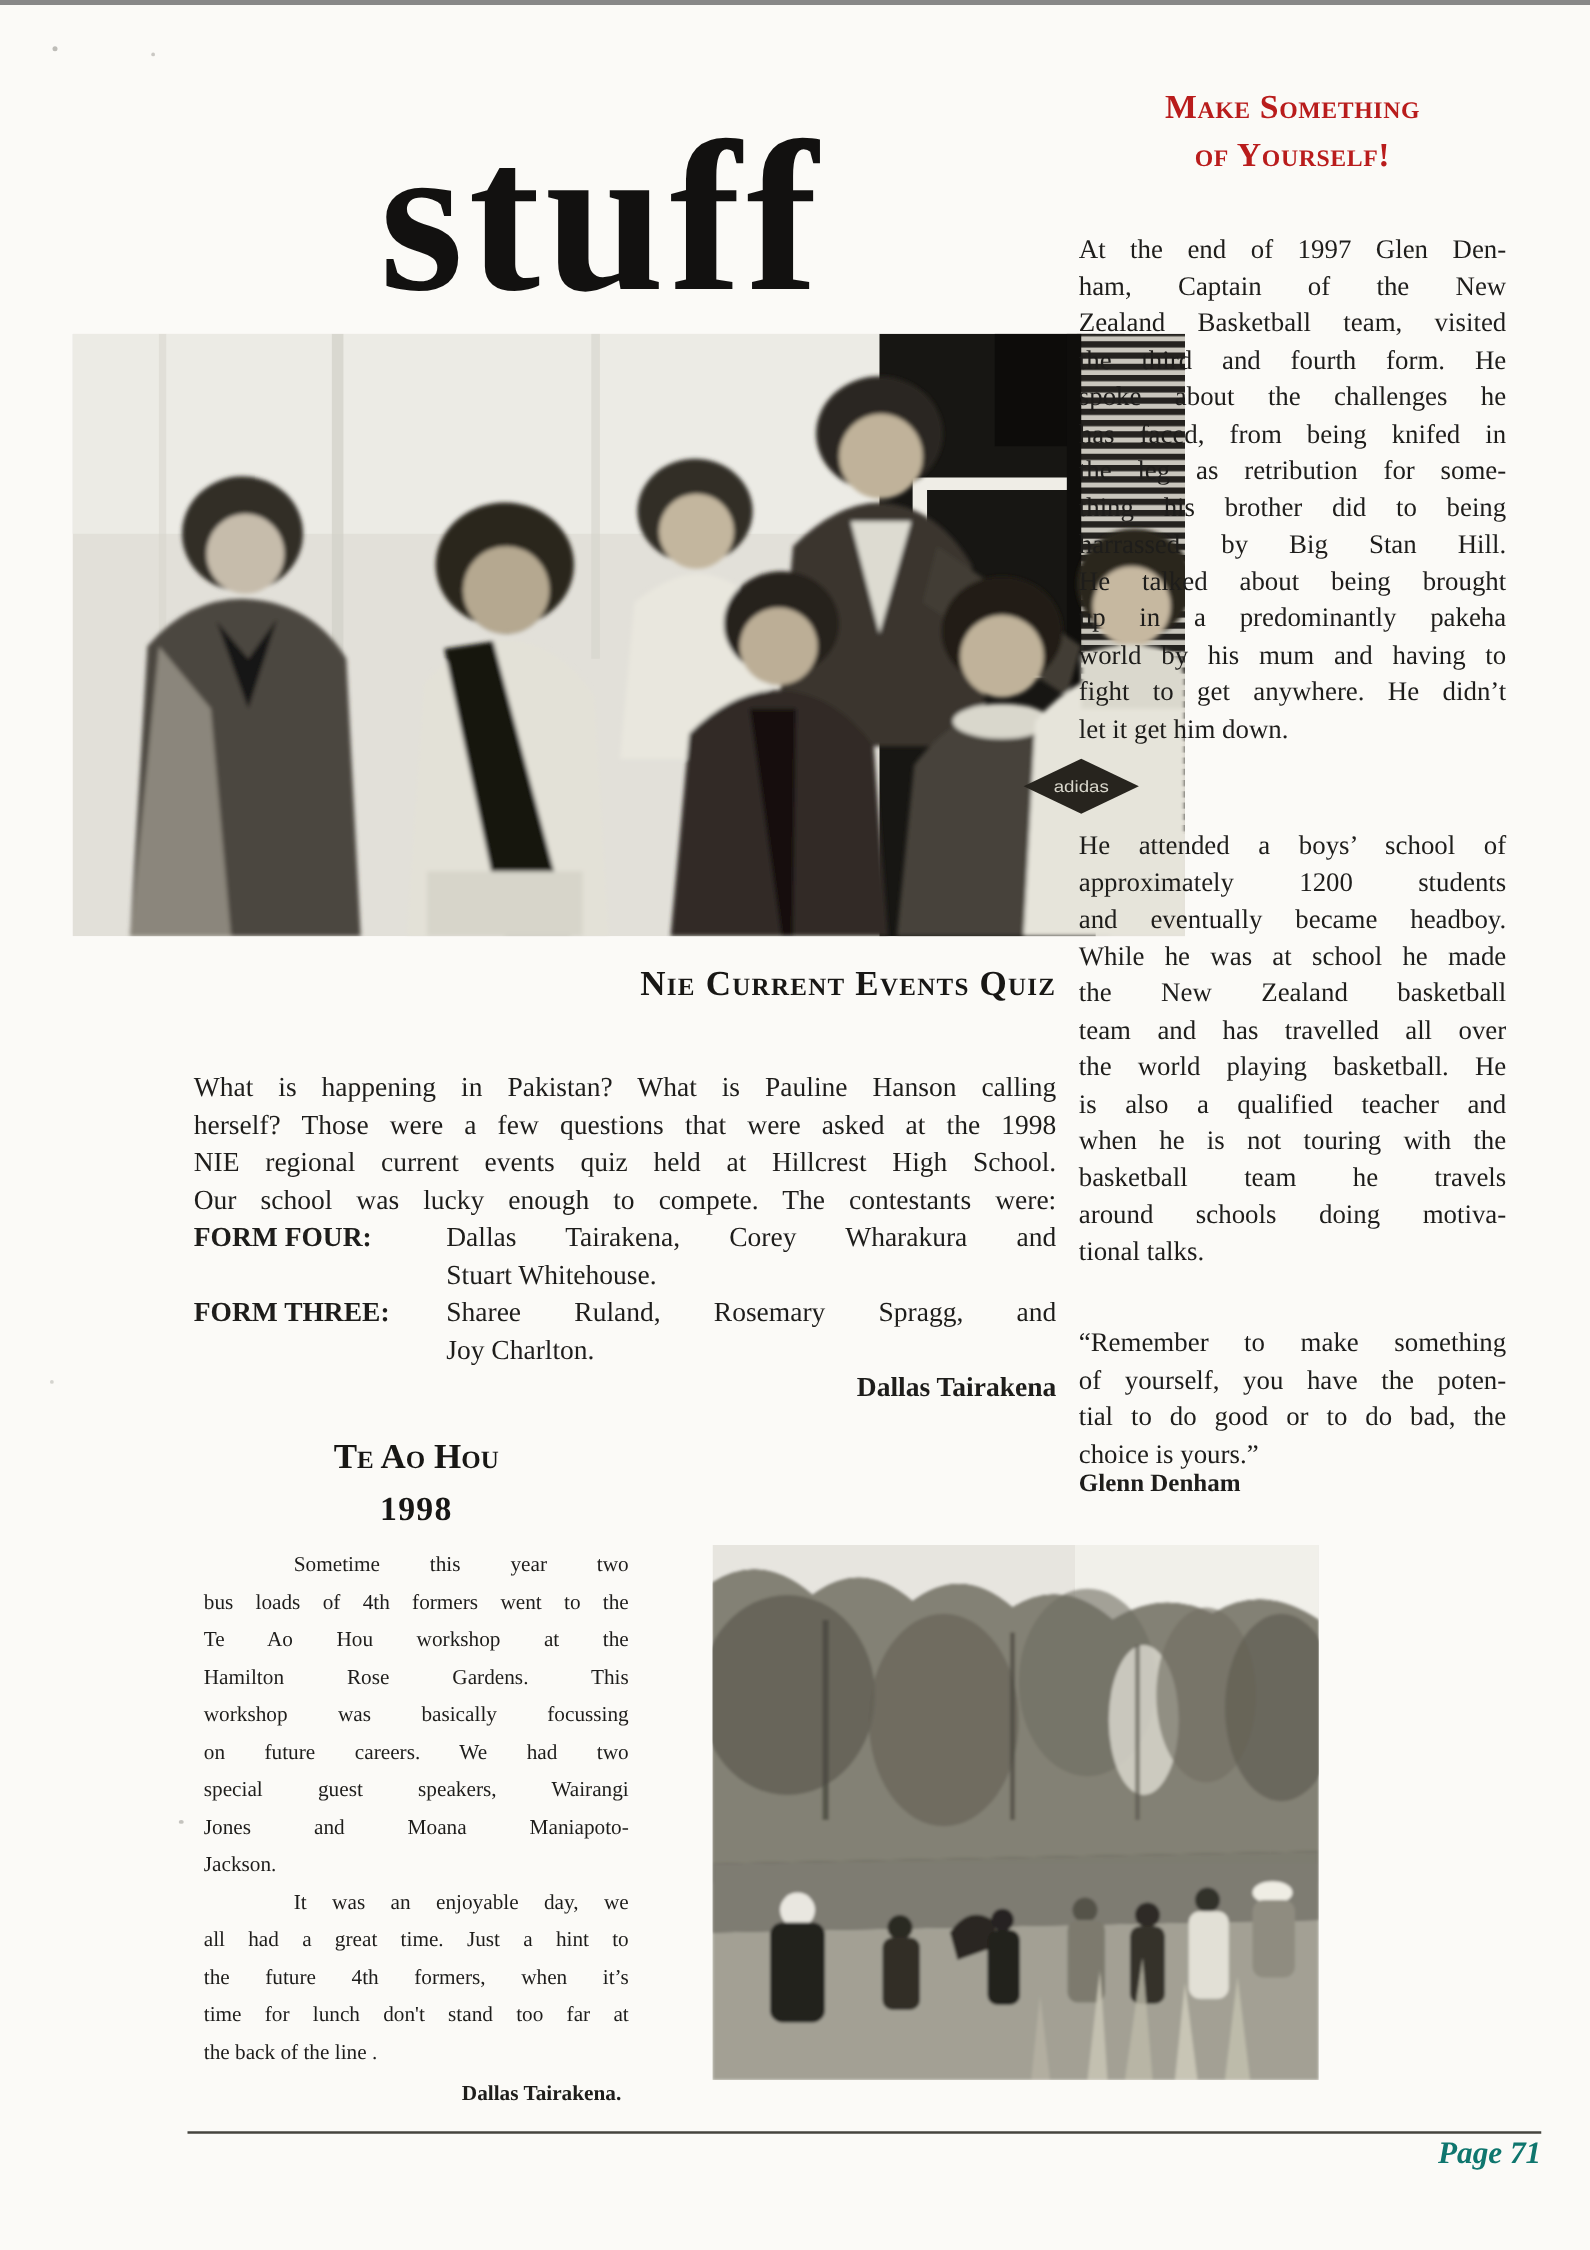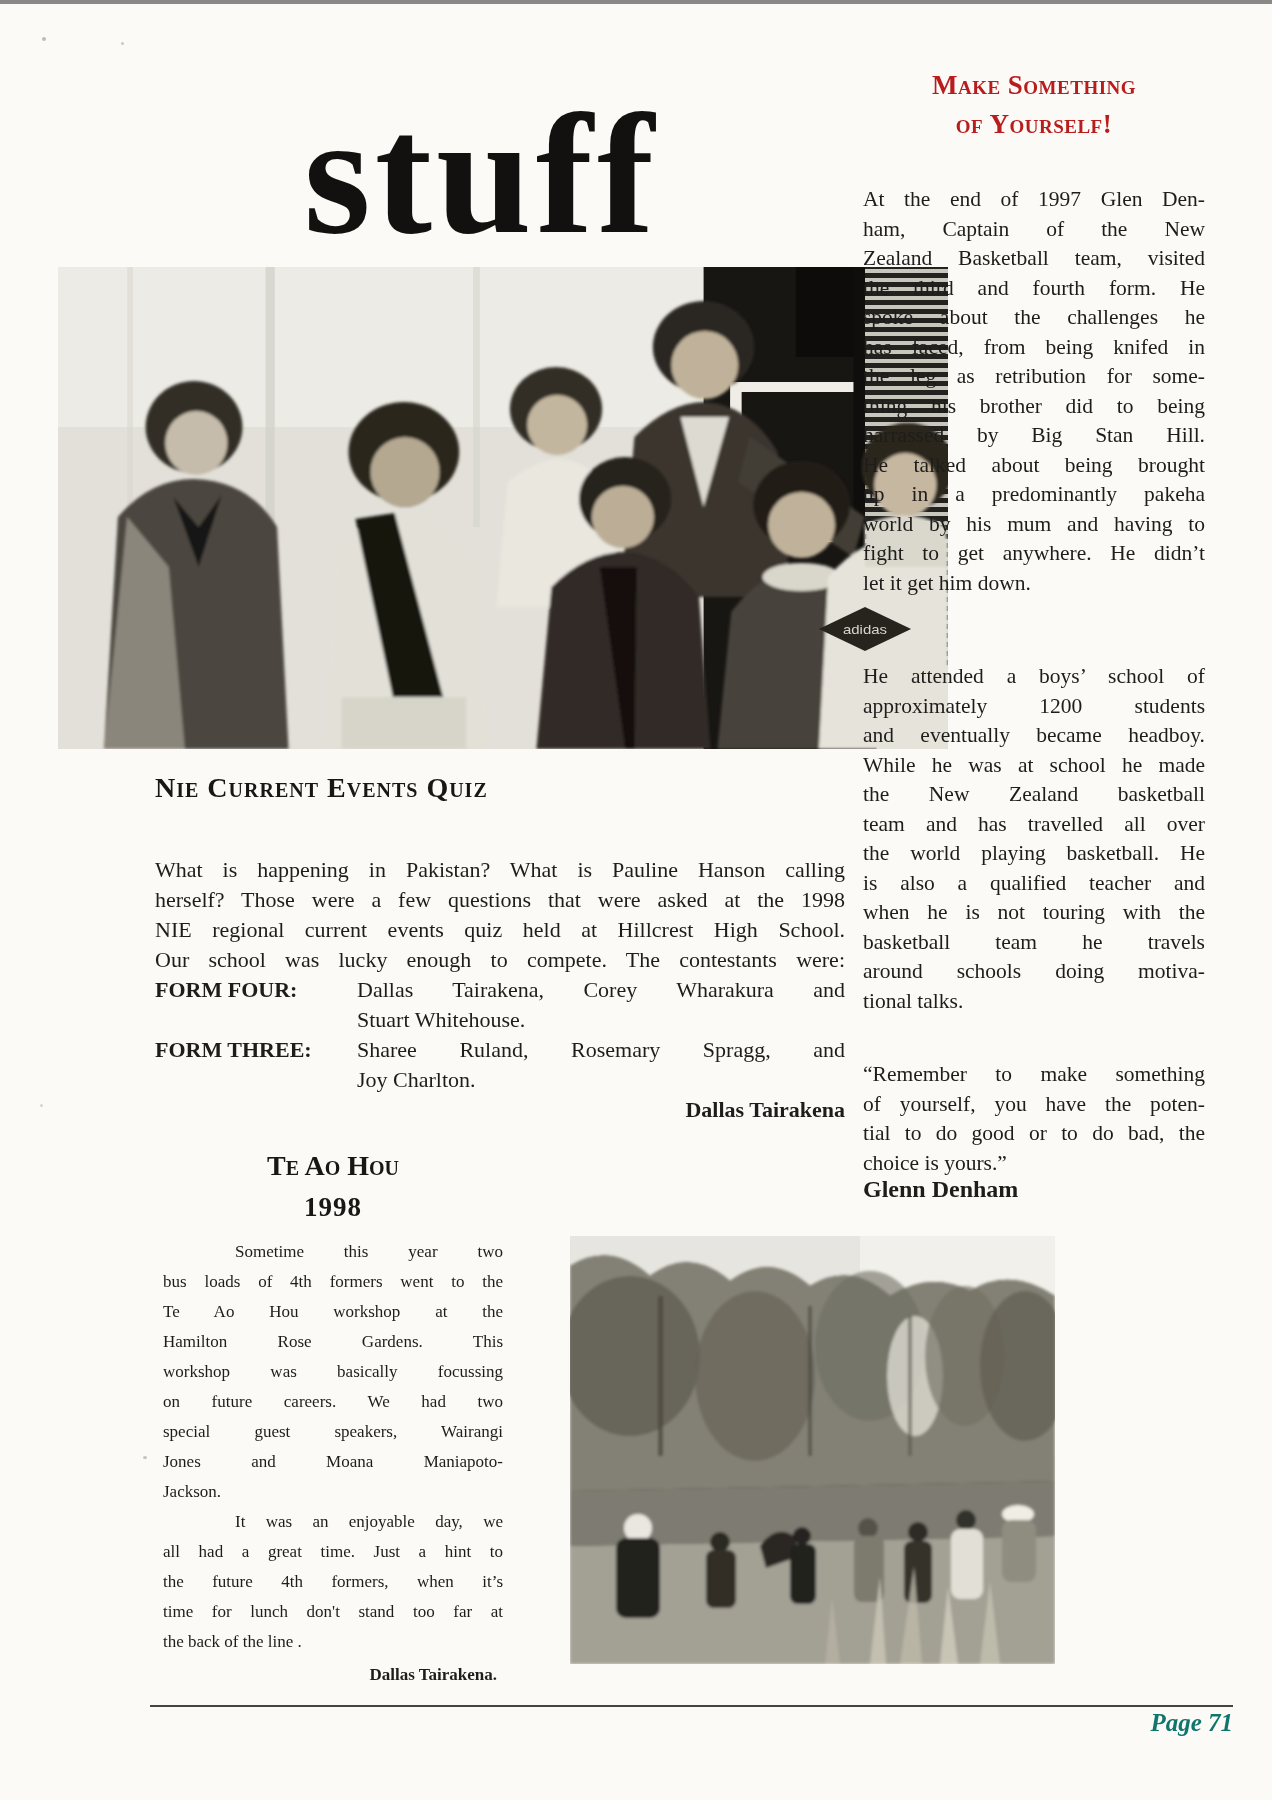--- a/index.html
+++ b/index.html
@@ -14,42 +14,42 @@
     left:281px;top:84px;width:400px;text-align:center;
     font-size:172px;font-weight:bold;line-height:1;letter-spacing:4px;color:#121110;
   }
   
   #photo-top{left:58px;top:263px;width:890px;height:482px;}
   #photo-bottom{left:570px;top:1232px;width:485px;height:428px;}
   #photo-top svg,#photo-bottom svg{display:block;width:100%;height:100%;}
   
   .smallcaps{font-variant:small-caps;}
   #nie-heading{
-    left:155px;top:768px;width:690px;text-align:left;
+    left:155px;top:768px;width:690px;text-align:right;
     font-weight:bold;font-size:28px;color:#181715;letter-spacing:1px;
   }
   #teao-heading{left:163px;top:1141px;width:340px;text-align:center;font-weight:bold;color:#181715;}
   #teao-heading .t1{font-size:28px;line-height:42px;}
   #teao-heading .t2{font-size:27px;line-height:40px;letter-spacing:1px;}
   #ms-heading{left:863px;top:62px;width:342px;text-align:center;font-weight:bold;color:#b91c1c;}
   #ms-heading div{font-size:27px;line-height:39px;letter-spacing:.5px;}
   
   .ln{text-align:justify;}
   .ln.j{text-align-last:justify;}
   #quiz-block{left:155px;top:851px;width:690px;font-size:22px;line-height:30px;}
   .form-row{display:flex;}
   .form-label{width:202px;font-weight:bold;flex:0 0 auto;}
   .form-val{flex:1 1 auto;}
   .byline-right{text-align:right;font-weight:bold;}
   #leftcol{left:163px;top:1233px;width:340px;font-size:17px;line-height:30px;}
   .indent-first .ln:first-child{padding-left:72px;}
   #leftcol .byline-right{margin-top:3px;padding-right:6px;}
   .rp{left:863px;width:342px;font-size:21.5px;line-height:29.5px;}
   #rp1{top:181px;} #rp2{top:658px;} #rp3{top:1056px;}
-  #glenn-sig{left:863px;top:1172px;width:342px;font-weight:bold;font-size:24px;}
+  #glenn-sig{left:863px;top:1172px;width:342px;font-weight:bold;font-size:20px;}
   
   #footer-rule{left:150px;top:1701px;width:1083px;height:0;border-top:2px solid #45443f;}
   #page-number{left:950px;top:1705px;width:283px;text-align:right;font-weight:bold;font-style:italic;font-size:25px;color:#0f766e;}
   
   .speck{position:absolute;border-radius:50%;background:#8d8b85;}
 </style>
 </head>
 <body>
 
 <div id="page">

